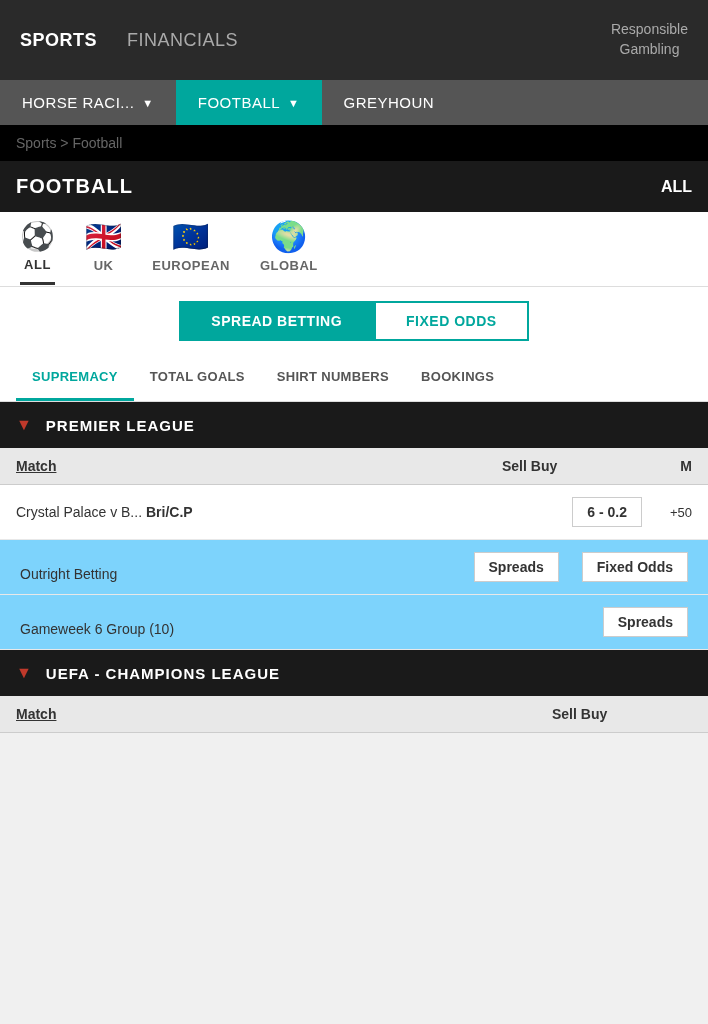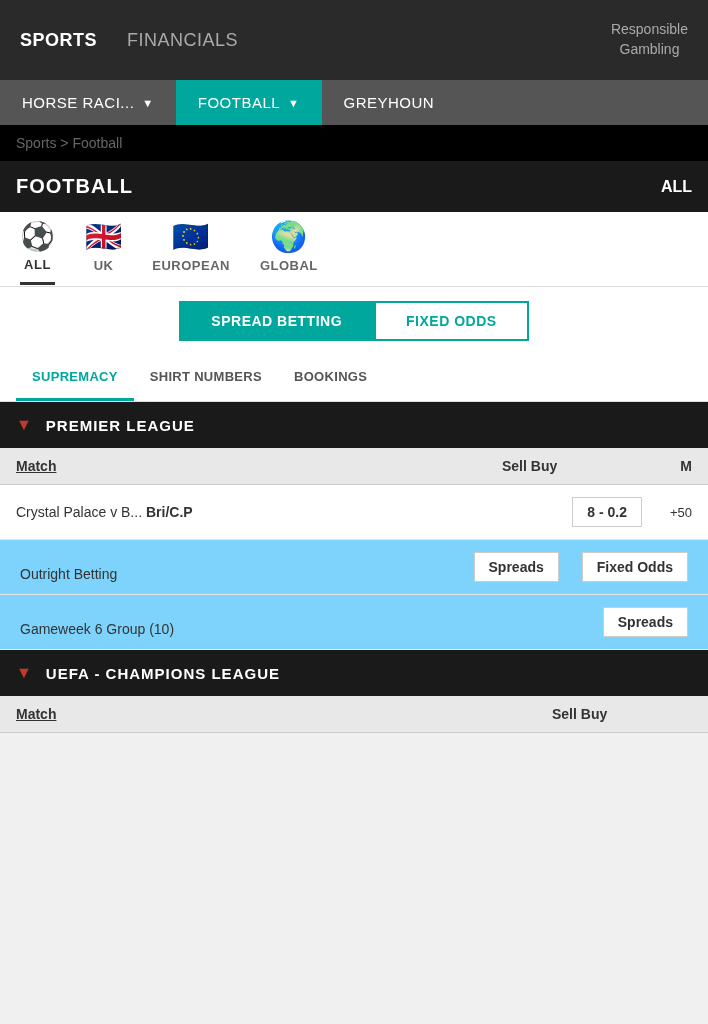--- a/index.html
+++ b/index.html
@@ -378,20 +378,21 @@
   </div>
 </div>
 
 <div class="betting-toggle">
   <button class="betting-btn active">SPREAD BETTING</button>
   <button class="betting-btn inactive">FIXED ODDS</button>
 </div>
 
 <div class="market-tabs">
   <div class="market-tab active">SUPREMACY</div>
+  <div class="market-tab">TOTAL GOALS</div>
   <div class="market-tab">SHIRT NUMBERS</div>
   <div class="market-tab">BOOKINGS</div>
 </div>
 
 <div class="league-header">
   <span class="league-arrow">▼</span>
   <span class="league-title">PREMIER LEAGUE</span>
 </div>
 
 <div class="match-table">
@@ -402,21 +403,21 @@
   </div>
 
   <div class="match-row">
     <div class="match-info">
       <span class="match-names">
         <span>Crystal Palace v B...</span>
         <span class="bold"> <span>Bri/C.P</span></span>
       </span>
     </div>
     <div class="match-odds">
-      <div class="odds-box">8 - 0.2</div>
+      <div class="odds-box">6 - 0.2</div>
     </div>
     <div class="match-extra">+50</div>
   </div>
 
   <div class="outright-row">
     <div class="outright-label">Outright Betting</div>
     <div class="outright-btns">
       <button class="outright-btn">Spreads</button>
       <button class="outright-btn">Fixed Odds</button>
     </div>

